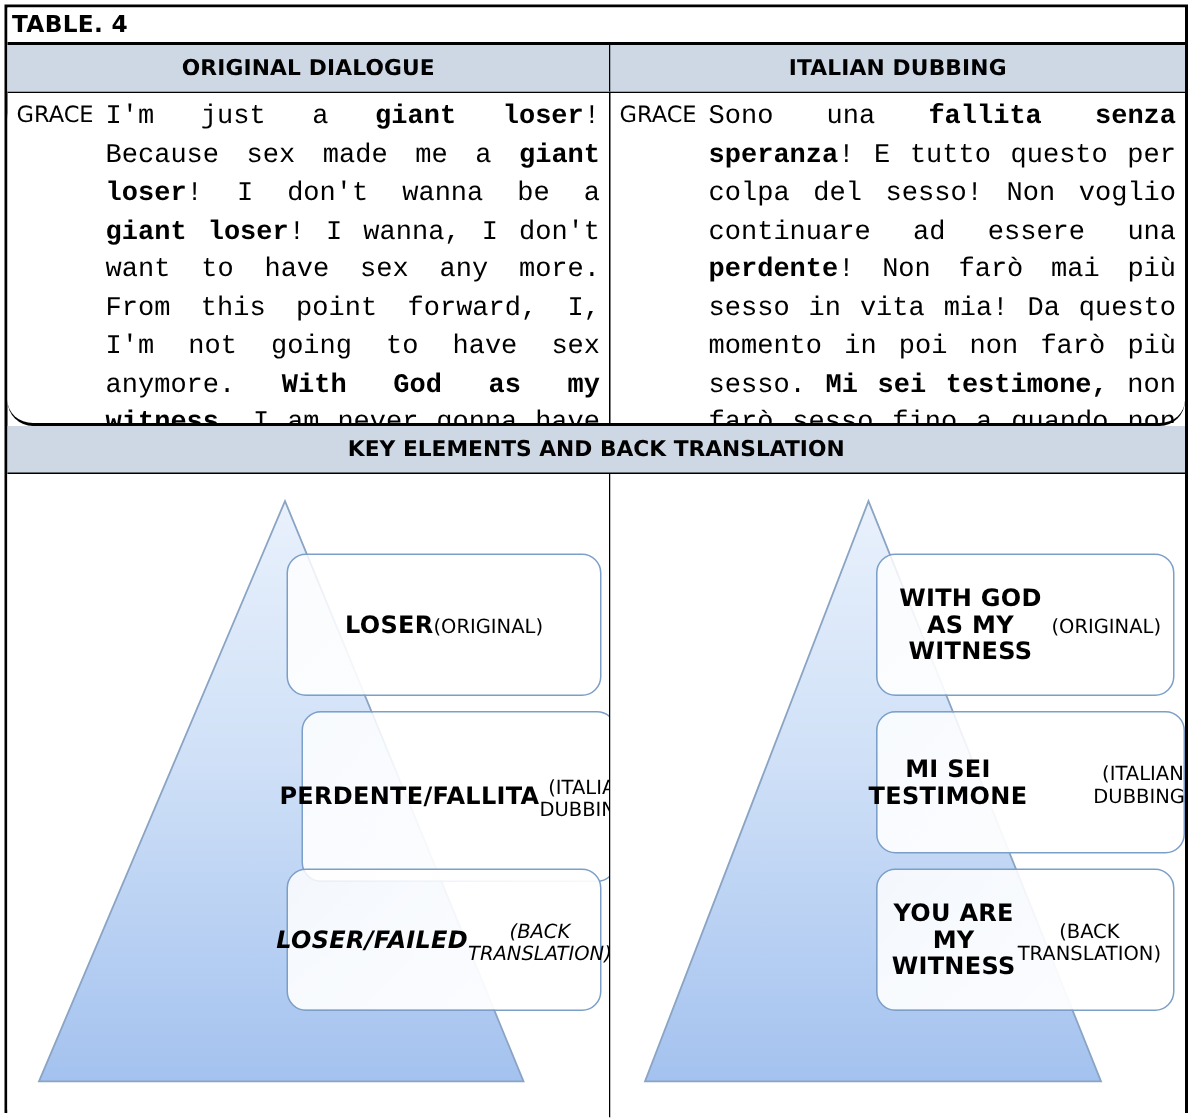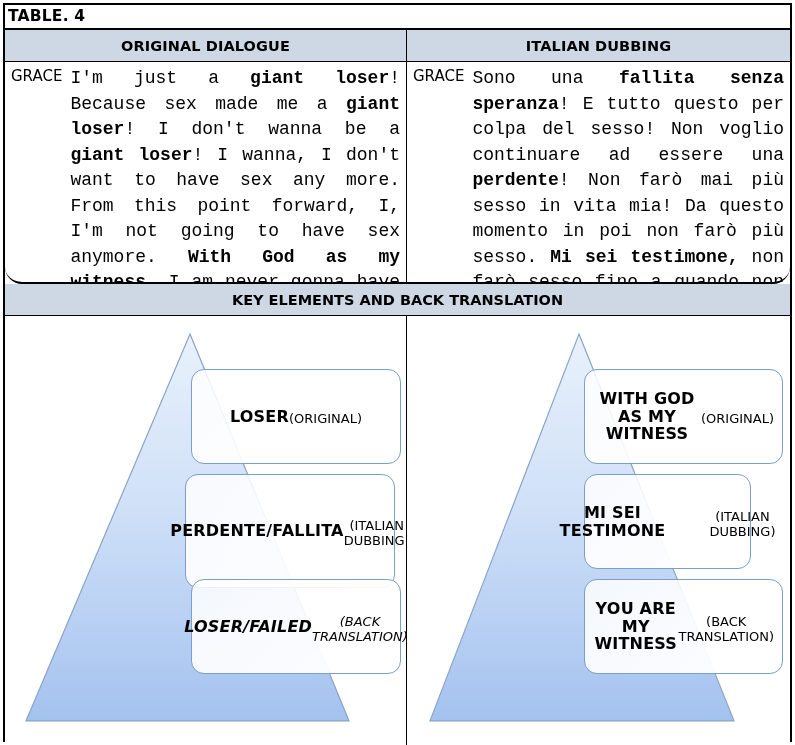--- a/index.html
+++ b/index.html
@@ -194,26 +194,26 @@
   }
   .kbox .k-sub {
     font-size: 13px;
     font-weight: normal;
     line-height: 1.12;
     margin-top: 6px;
   }
 
   
   .L1 { left: 186px; top: 53px; width: 210px; height: 95px; }
-  .L2 { left: 180px; top: 158px; width: 210px; height: 114px; }
+  .L2 { left: 196px; top: 158px; width: 210px; height: 114px; }
   .L3 { left: 186px; top: 263px; width: 210px; height: 95px; font-style: italic; }
 
   
   .R1 { left: 177px; top: 53px; width: 199px; height: 95px; }
-  .R2 { left: 177px; top: 158px; width: 167px; height: 95px; gap: 44px; }
+  .R2 { left: 177px; top: 158px; width: 206px; height: 95px; gap: 44px; }
   .R3 { left: 177px; top: 263px; width: 199px; height: 95px; }
 </style>
 </head>
 <body>
 
 <div id="page">
   <div class="tbl">
 
     <div class="row-title">
       <span class="title-text">TABLE. 4</span>

